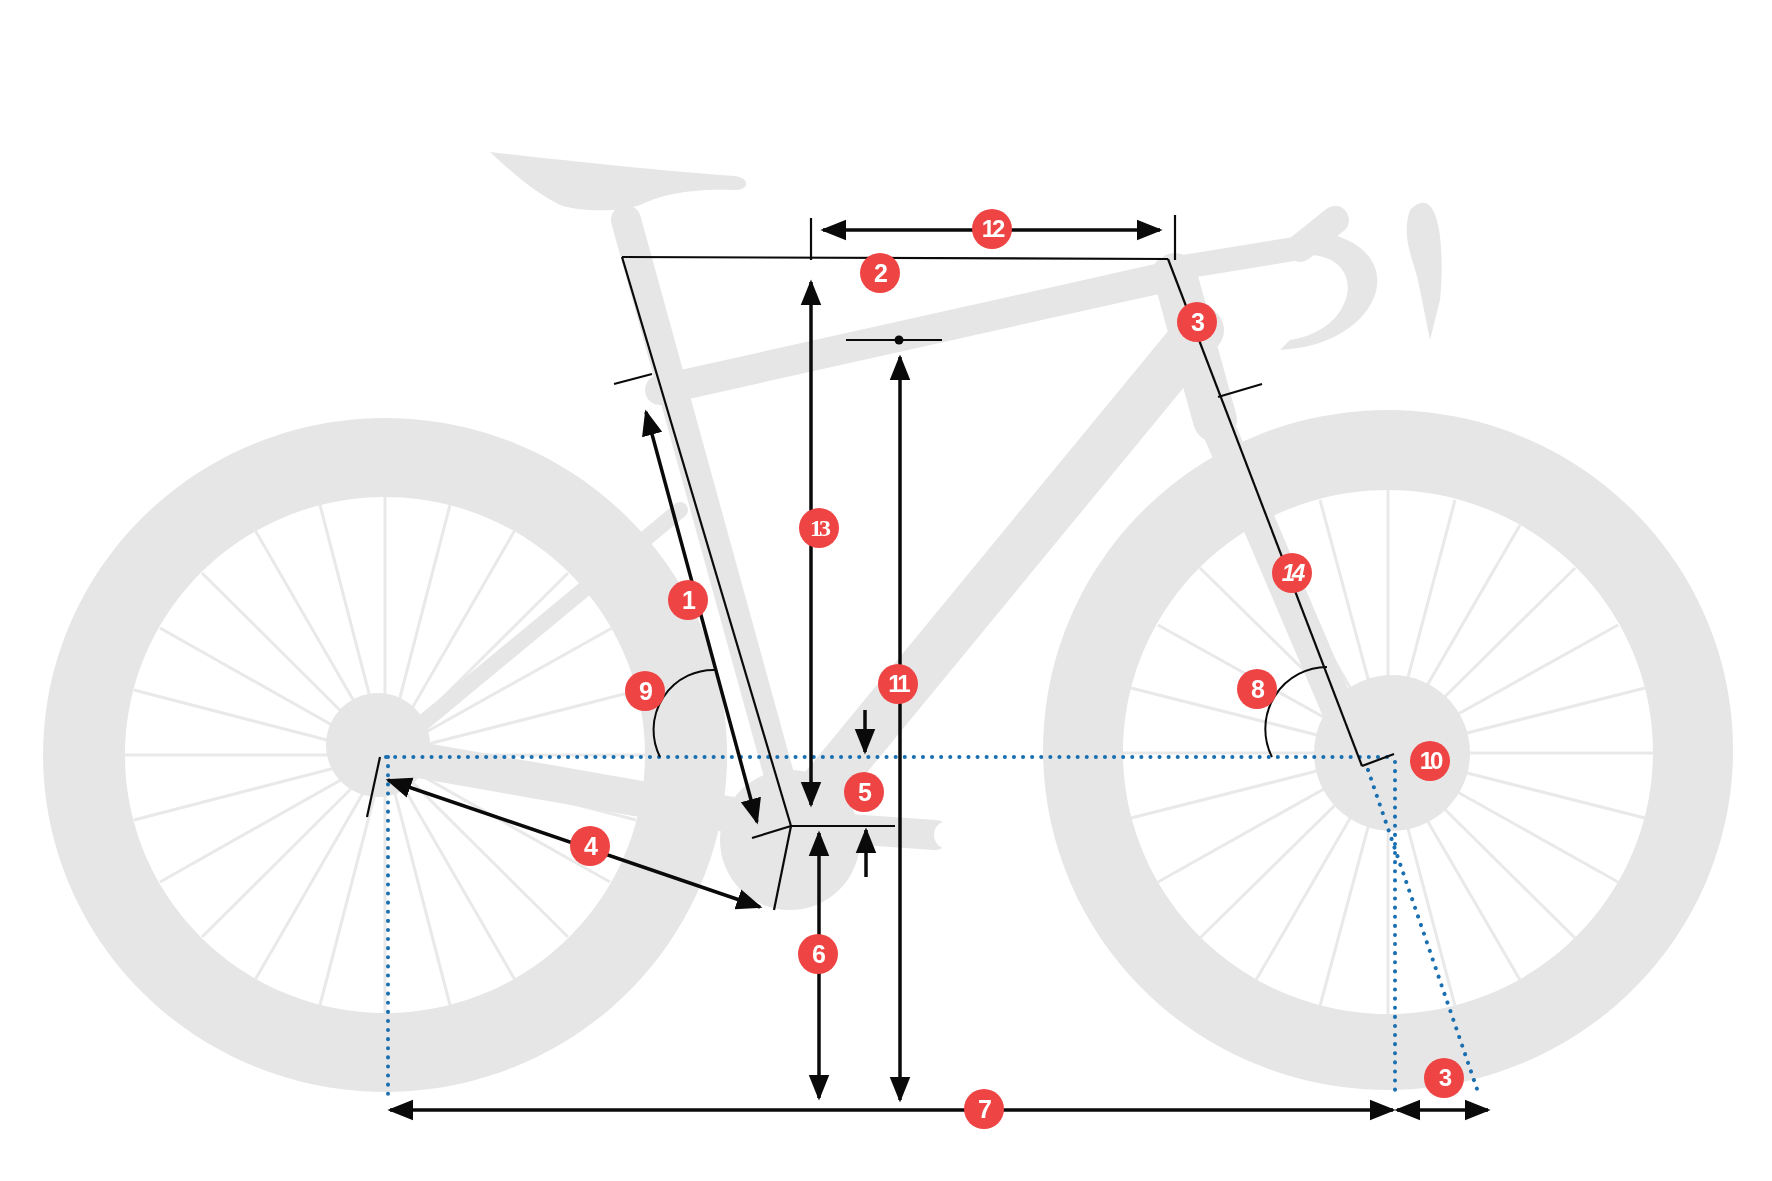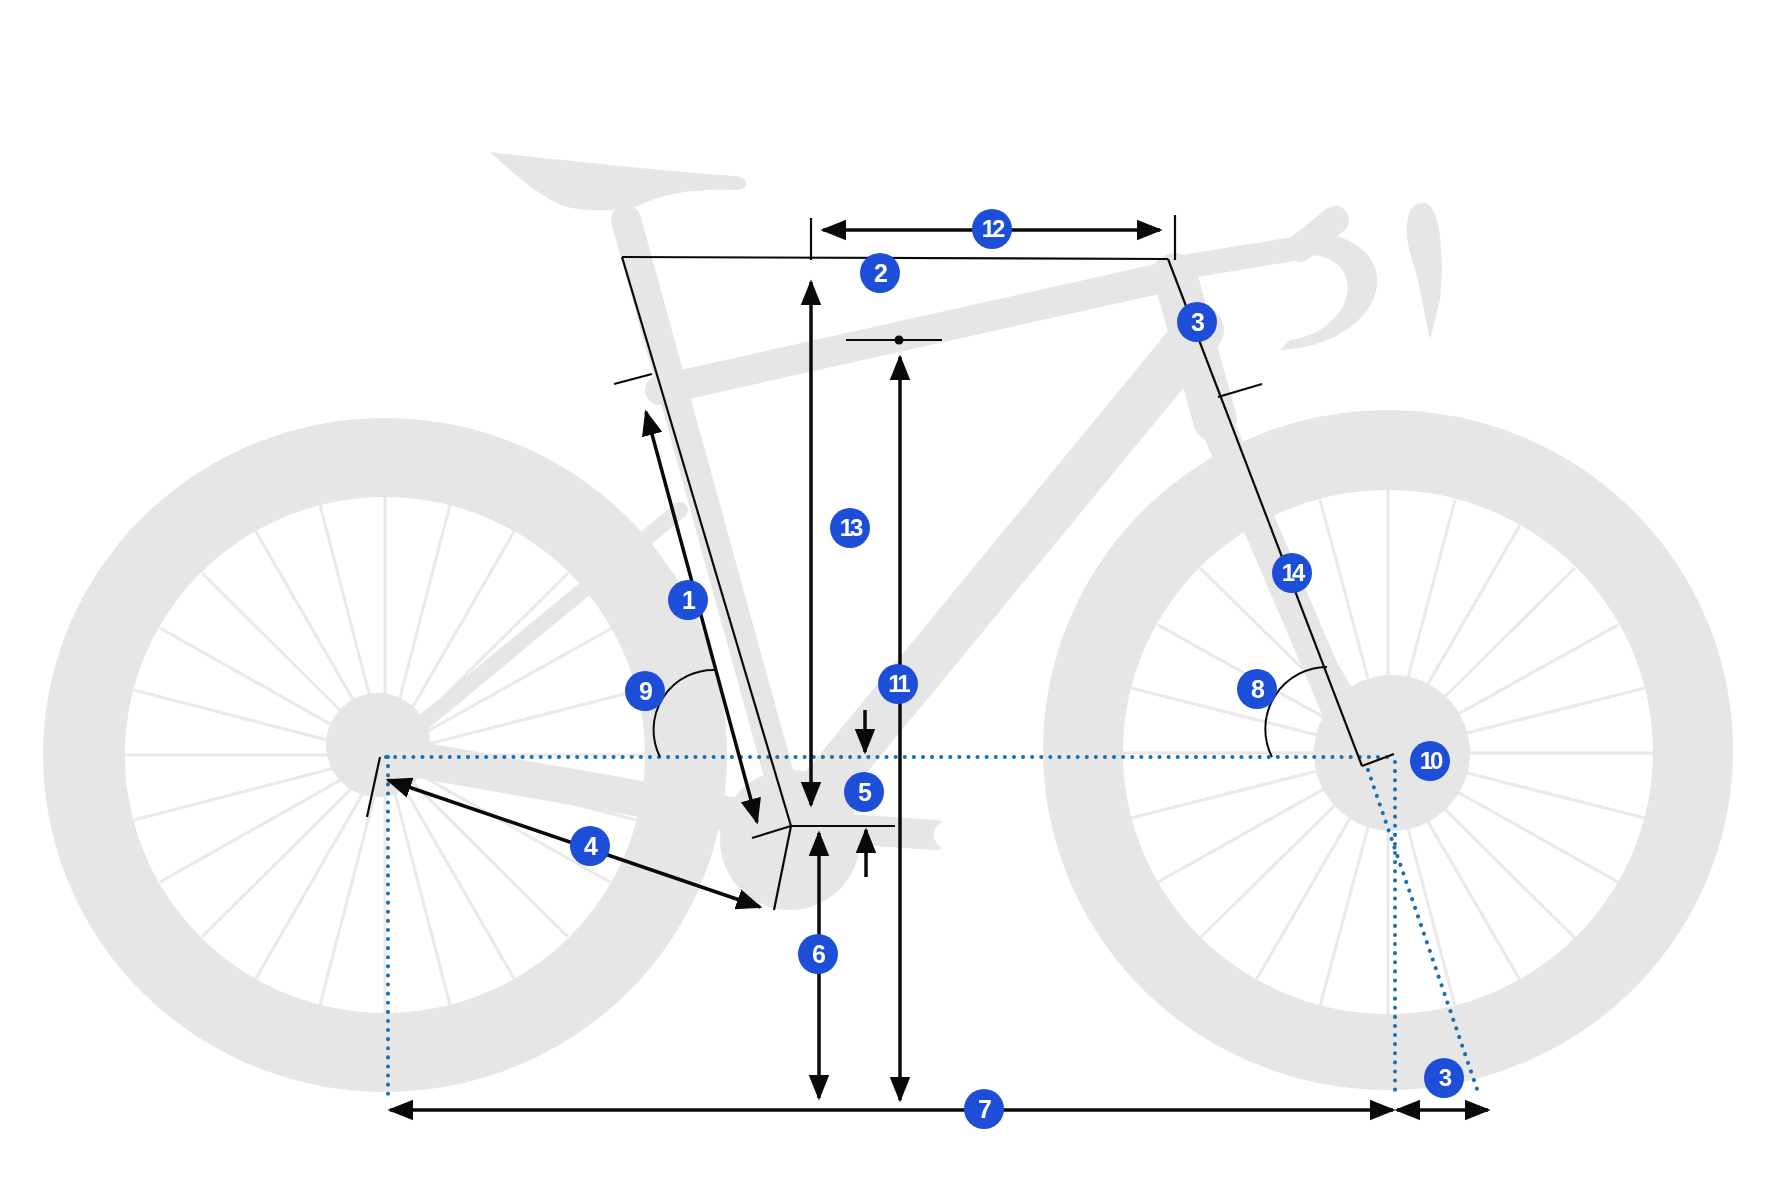--- a/index.html
+++ b/index.html
@@ -1,20 +1,20 @@
 <!DOCTYPE html>
 <html><head>
 <meta charset="utf-8">
 <style>
   html, body { margin: 0; padding: 0; background: #ffffff; }
   body { width: 1772px; height: 1181px; overflow: hidden; position: relative; font-family: "Liberation Sans", sans-serif; }
   #stage { position: absolute; left: 0; top: 0; width: 1772px; height: 1181px; }
   .badge {
     position: absolute; width: 40px; height: 40px; margin-left: -20px; margin-top: -20px;
-    border-radius: 50%; background: #1d4ed8; color: #ffffff;
+    border-radius: 50%; background: #ef4444; color: #ffffff;
     font-family: "Liberation Sans", sans-serif; font-weight: bold; font-size: 25px;
     display: flex; align-items: center; justify-content: center; letter-spacing: -2px;
   }
   .badge.two { font-size: 24px; letter-spacing: -3px; }
 </style>
 </head>
 <body>
 
 <div id="stage">
   <svg width="1772" height="1181" viewBox="0 0 1772 1181" xmlns="http://www.w3.org/2000/svg">
@@ -158,16 +158,16 @@
   <div class="badge" style="left:1197px;top:322px;">3</div>
   <div class="badge" style="left:590px;top:846px;">4</div>
   <div class="badge" style="left:864px;top:792px;">5</div>
   <div class="badge" style="left:818px;top:954px;">6</div>
   <div class="badge" style="left:984px;top:1109px;">7</div>
   <div class="badge" style="left:1257px;top:689px;">8</div>
   <div class="badge" style="left:645px;top:691px;">9</div>
   <div class="badge two" style="left:1430px;top:761px;">10</div>
   <div class="badge two" style="left:898px;top:684px;">11</div>
   <div class="badge two" style="left:992px;top:229px;">12</div>
-  <div class="badge two" style="left:850px;top:528px;">13</div>
-  <div class="badge two" style="left:1292px;top:573px;">14</div>
+  <div class="badge two" style="left:819px;top:528px;font-family:Liberation Serif, serif;">13</div>
+  <div class="badge two" style="left:1292px;top:573px;font-style:italic;">14</div>
   <div class="badge two" style="left:1444px;top:1078px;">3</div>
 </div>
 
 </body></html>

